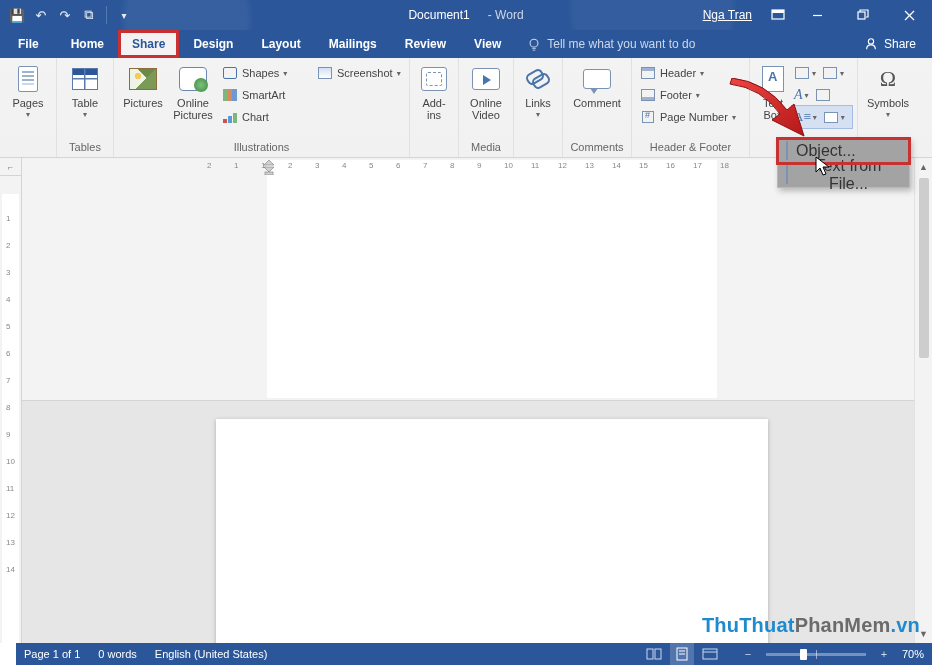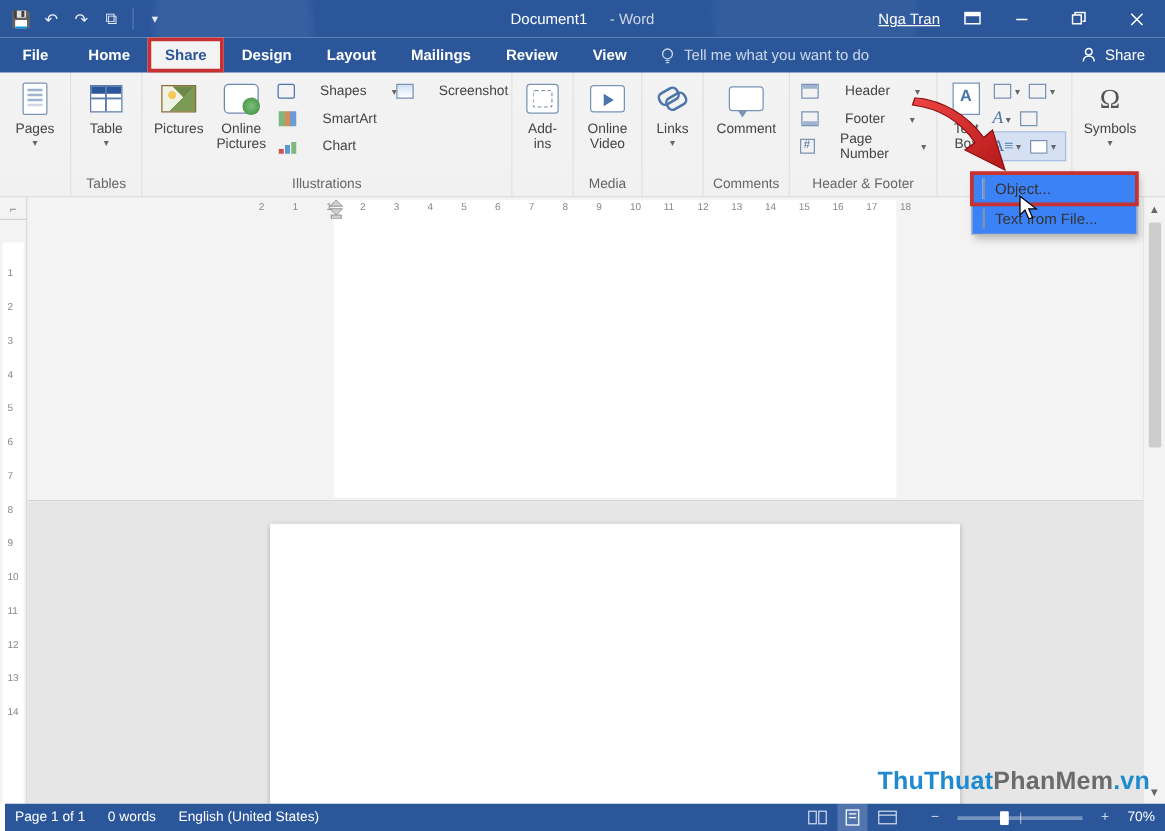--- a/index.html
+++ b/index.html
@@ -32,21 +32,21 @@
 
 
 .ribbon { height: 100px; background: linear-gradient(#f3f3f3,#f1f1f1); border-bottom:1px solid #d4d4d4; display:flex; font-size:11px; color:#444; }
 .group { border-right:1px solid #e1e1e1; display:flex; flex-direction:column; padding:2px 4px 0; }
 .group-body { flex:1; display:flex; align-items:flex-start; }
 .group-label { height:16px; text-align:center; font-size:11px; color:#666; }
 .big-btn { width:48px; display:flex; flex-direction:column; align-items:center; justify-content:flex-start; padding-top:3px; gap:2px; cursor:pointer; }
 .big-btn .ico { width:32px; height:32px; display:flex; align-items:center; justify-content:center; }
 .big-btn .lbl { font-size:11px; text-align:center; line-height:12px; display:flex; flex-direction:column; align-items:center; }
 .drop-caret { font-size:8px; color:#666; }
-.small-row { display:flex; align-items:center; gap:20px; height:22px; padding:0 4px; cursor:pointer; font-size:11px; }
+.small-row { display:flex; align-items:center; gap:4px; height:22px; padding:0 4px; cursor:pointer; font-size:11px; }
 .small-row .sico { width:16px; height:16px; display:flex; align-items:center; justify-content:center; }
 .vcol { display:flex; flex-direction:column; justify-content:flex-start; padding-top:2px; }
 
 
 .icon-page { width:20px; height:26px; border:1.5px solid #7a93b5; border-radius:2px; position:relative; background:#fff; }
 .icon-page::after { content:""; position:absolute; left:3px; right:3px; top:4px; height:2px; background:#9db3d0; box-shadow:0 4px 0 #9db3d0,0 8px 0 #9db3d0,0 12px 0 #cdd7e5; }
 .icon-table { width:26px; height:22px; border:1.5px solid #5b7ca8; background:
  linear-gradient(#5b7ca8,#5b7ca8) 0 50%/100% 1.5px no-repeat,
  linear-gradient(#5b7ca8,#5b7ca8) 50% 0/1.5px 100% no-repeat,
  linear-gradient(#2b579a,#2b579a) 0 0/100% 6px no-repeat,#fff; }
@@ -92,29 +92,29 @@
 .ruler-tick { position:absolute; font-size:8px; color:#888; }
 .hruler .ruler-white { top:2px; bottom:2px; }
 .vruler .ruler-white { left:2px; right:2px; }
 .doc-viewport { flex:1; background:#e6e6e6; position:relative; overflow:hidden; }
 .page { position:absolute; left:194px; top:18px; width:552px; height:720px; background:#fff; box-shadow:0 1px 4px rgba(0,0,0,.25); }
 .scrollbar-v { width:18px; background:#f3f3f3; border-left:1px solid #e2e2e2; display:flex; flex-direction:column; align-items:center; }
 .scroll-arrow { width:18px; height:18px; display:flex; align-items:center; justify-content:center; color:#666; font-size:9px; }
 .scroll-thumb { width:10px; background:#cdcdcd; border-radius:2px; margin:2px 0; }
 
 
-.obj-menu { position:absolute; left:777px; top:138px; width:133px; background:#3b82f6; border:1px solid #b9b9b9; box-shadow:2px 3px 6px rgba(0,0,0,.25); z-index:50; font-size:12px; color:#333;text-align:center; }
+.obj-menu { position:absolute; left:777px; top:138px; width:133px; background:#a3a3a3; border:1px solid #b9b9b9; box-shadow:2px 3px 6px rgba(0,0,0,.25); z-index:50; font-size:16px; color:#333;text-align:center; }
 .obj-item { height:24px; display:flex; align-items:center; gap:8px; padding:0 8px; cursor:pointer; }
 .obj-item.hl { outline:3px solid #c83131; outline-offset:-1px; }
 
 
 .red-arrow { position:absolute; z-index:60; pointer-events:none; }
 
 
-.statusbar { position:absolute; left:4px; right:0; bottom:0; height:22px; background:#2b579a; color:#fff; font-size:11px; display:flex; align-items:center; padding:0 8px; gap:18px; }
+.statusbar { position:absolute; left:16px; right:0; bottom:0; height:22px; background:#2b579a; color:#fff; font-size:11px; display:flex; align-items:center; padding:0 8px; gap:18px; }
 .status-right { margin-left:auto; display:flex; align-items:center; gap:4px; }
 .view-btn { width:24px; height:22px; display:flex; align-items:center; justify-content:center; color:#cdd8ea; }
 .view-btn.active { background:rgba(255,255,255,.18); color:#fff; }
 .zoom-track { width:100px; height:3px; background:rgba(255,255,255,.35); position:relative; margin:0 6px; }
 .zoom-thumb { position:absolute; top:-4px; width:7px; height:11px; background:#fff; border-radius:1px; }
 .zoom-mid { position:absolute; left:50%; top:-3px; width:1px; height:9px; background:rgba(255,255,255,.5); }
 
 
 .watermark { position:absolute; right:12px; bottom:28px; font-size:20px; font-weight:700; letter-spacing:.2px; z-index:40; pointer-events:none; }
 .watermark .b { color:#1f8ad0; }

